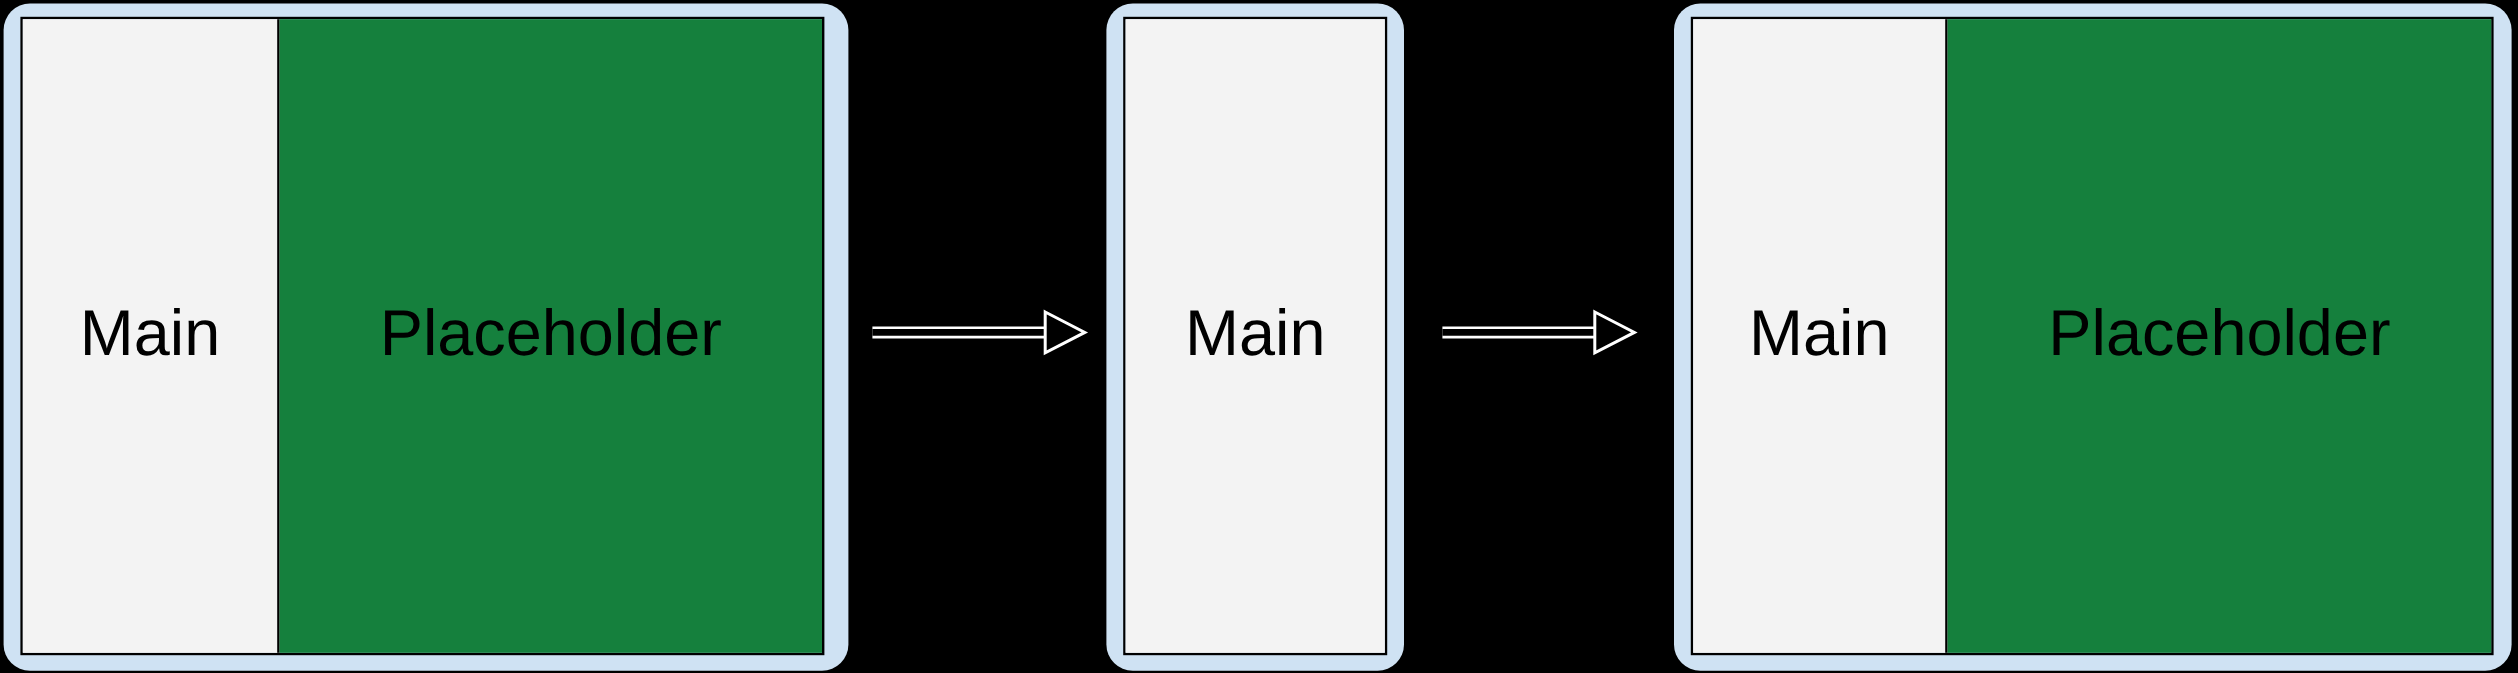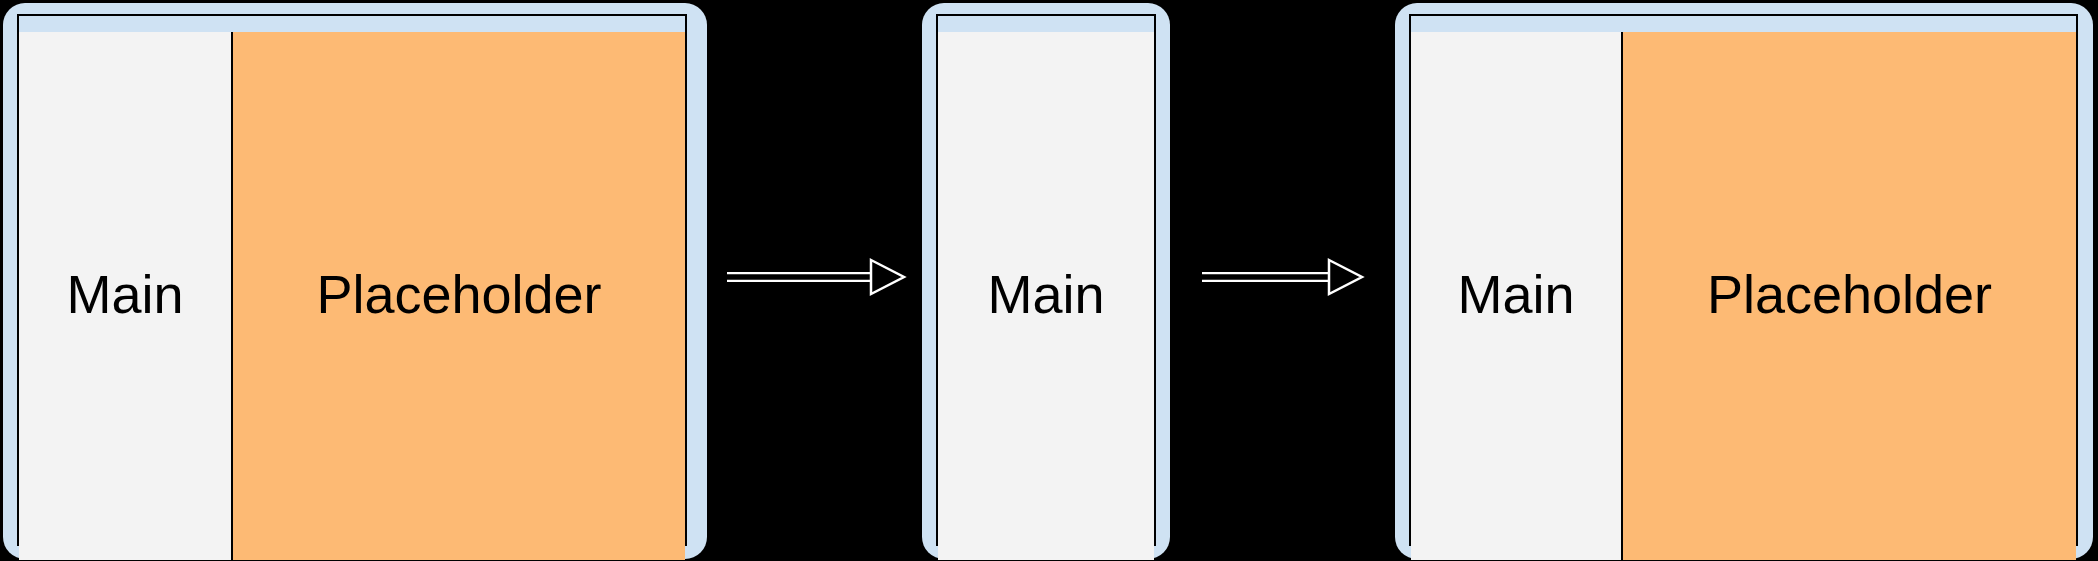--- a/index.html
+++ b/index.html
@@ -38,27 +38,26 @@
   }
   .panel-left .panel-inner   { width: 670px; }
   .panel-middle .panel-inner { width: 220px; }
   .panel-right .panel-inner  { width: 669px; }
   .section {
     display: flex;
     align-items: center;
     justify-content: center;
     height: 100%;
     box-sizing: border-box;
-    margin-top: 16px;
   }
   .section-main {
     background: #f3f3f3;
   }
   .section-placeholder {
-    background: #fdba74;
+    background: #15803d;
     flex: 1;
   }
   .split .section-main {
     border-right: 2px solid #000000;
   }
   .panel-left .section-main  { width: 214px; }
   .panel-right .section-main { width: 212px; }
   .panel-middle .section-main { width: 100%; }
   .section-label {
     color: #000000;

